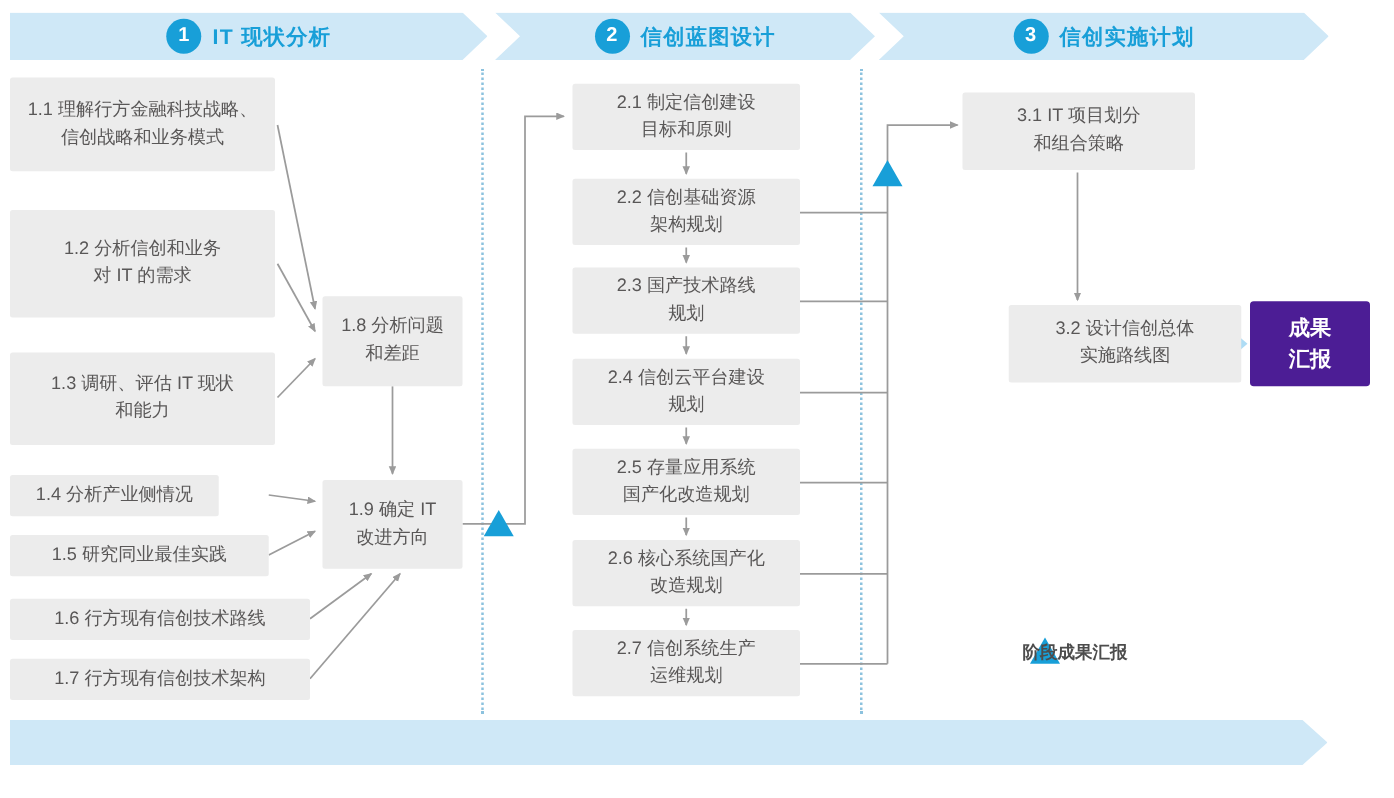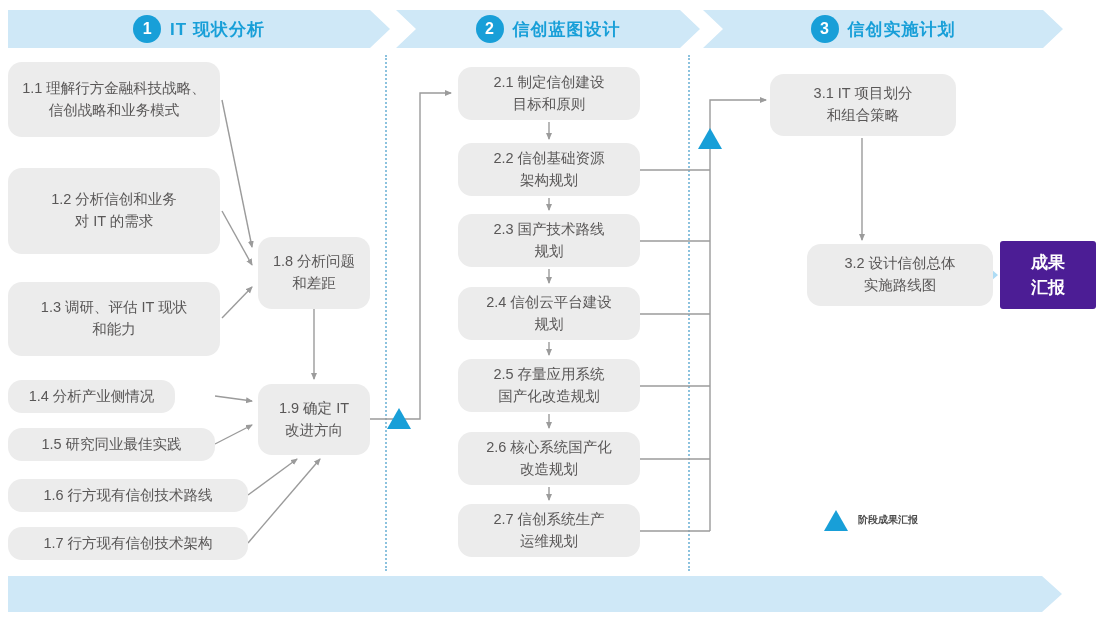--- a/index.html
+++ b/index.html
@@ -15,21 +15,21 @@
   .banner1 { left:8px;   width:382px; }
   .banner2 { left:396px; width:304px; }
   .banner3 { left:703px; width:360px; }
   .phase-circle { width:28px; height:28px; border-radius:50%; background:#189fd8; color:#fff;
                   font-weight:bold; font-size:16px; display:flex; align-items:center; justify-content:center; flex:0 0 auto; }
   .phase-title { color:#189fd8; font-weight:bold; font-size:17px; letter-spacing:1px; white-space:nowrap; }
 
   
   .pbox { position:absolute; background:#ececec; color:#595757; font-size:14.5px; line-height:1.5;
           display:flex; align-items:center; justify-content:center; text-align:center;
-          white-space:pre-line; border-radius:14px; }
+          white-space:pre-line; border-radius:2px; }
   .b11{left:8px;top:62px;width:212px;height:75px}
   .b12{left:8px;top:168px;width:212px;height:86px}
   .b13{left:8px;top:282px;width:212px;height:74px}
   .b14{left:8px;top:380px;width:167px;height:33px}
   .b15{left:8px;top:428px;width:207px;height:33px}
   .b16{left:8px;top:479px;width:240px;height:33px}
   .b17{left:8px;top:527px;width:240px;height:33px}
   .b18{left:258px;top:237px;width:112px;height:72px}
   .b19{left:258px;top:384px;width:112px;height:71px}
   .b21{left:458px;top:67px;width:182px;height:53px}
@@ -48,21 +48,21 @@
             display:flex; align-items:center; justify-content:center; text-align:center; line-height:1.5; }
 
   
   .vsep { position:absolute; top:55px; height:516px; width:0; border-left:2px dotted #8cc2de; }
   .vsep1 { left:385px; } .vsep2 { left:688px; }
 
   
   .overlay { position:absolute; left:0; top:0; width:1115px; height:638px; pointer-events:none; }
 
   
-  .legend-label { position:absolute; left:858px; top:513px; font-size:10px; font-weight:bold; color:#4c4c4c; }
+  .legend-label { position:absolute; left:818px; top:513px; font-size:14px; font-weight:bold; color:#4c4c4c; }
 
   
   .footer-banner { position:absolute; left:8px; top:576px; width:1054px; height:36px; background:#cfe8f7; }
   .footer-label { position:absolute; top:50%; transform:translateY(-50%); color:#189fd8; font-weight:bold; font-size:17px; white-space:nowrap;margin-top:35px; }
   .footer-label.f1 { left:390px; }
   .footer-label.f2 { left:588px; }
 </style>
 </head>
 <body>
 

